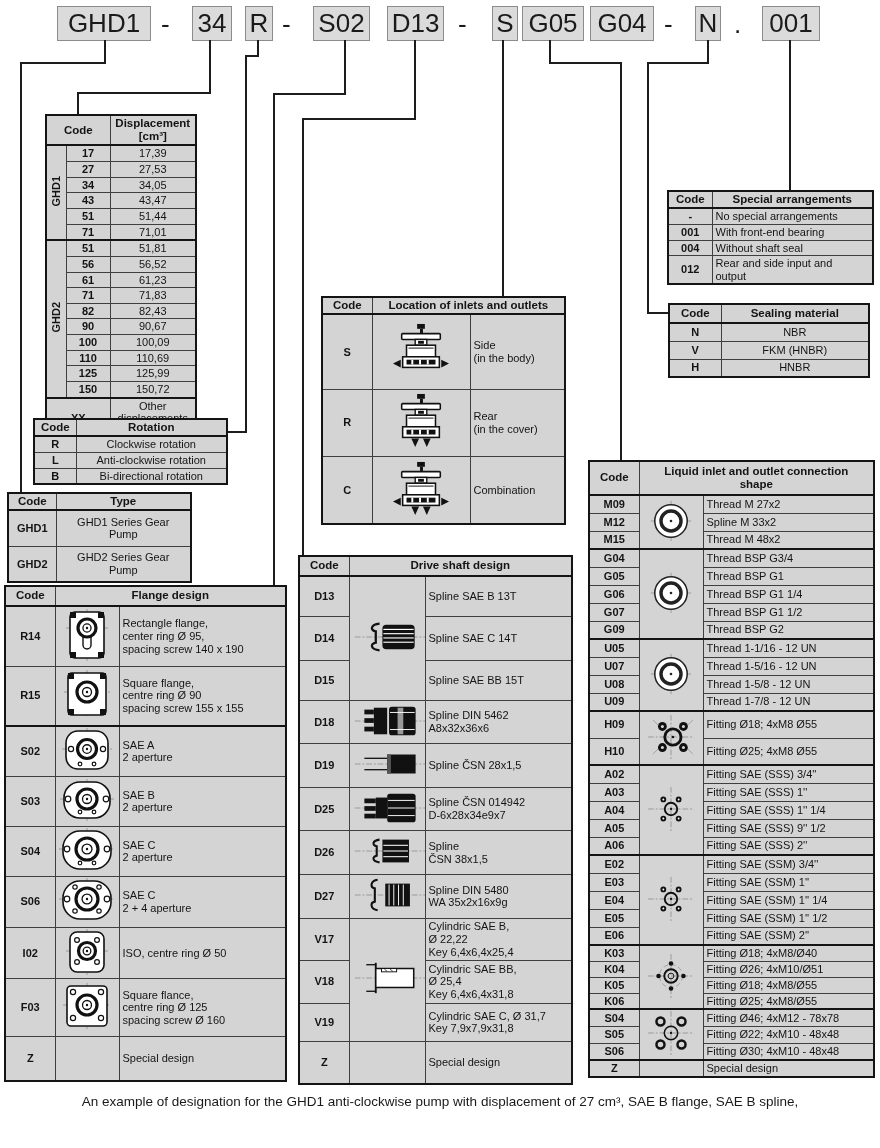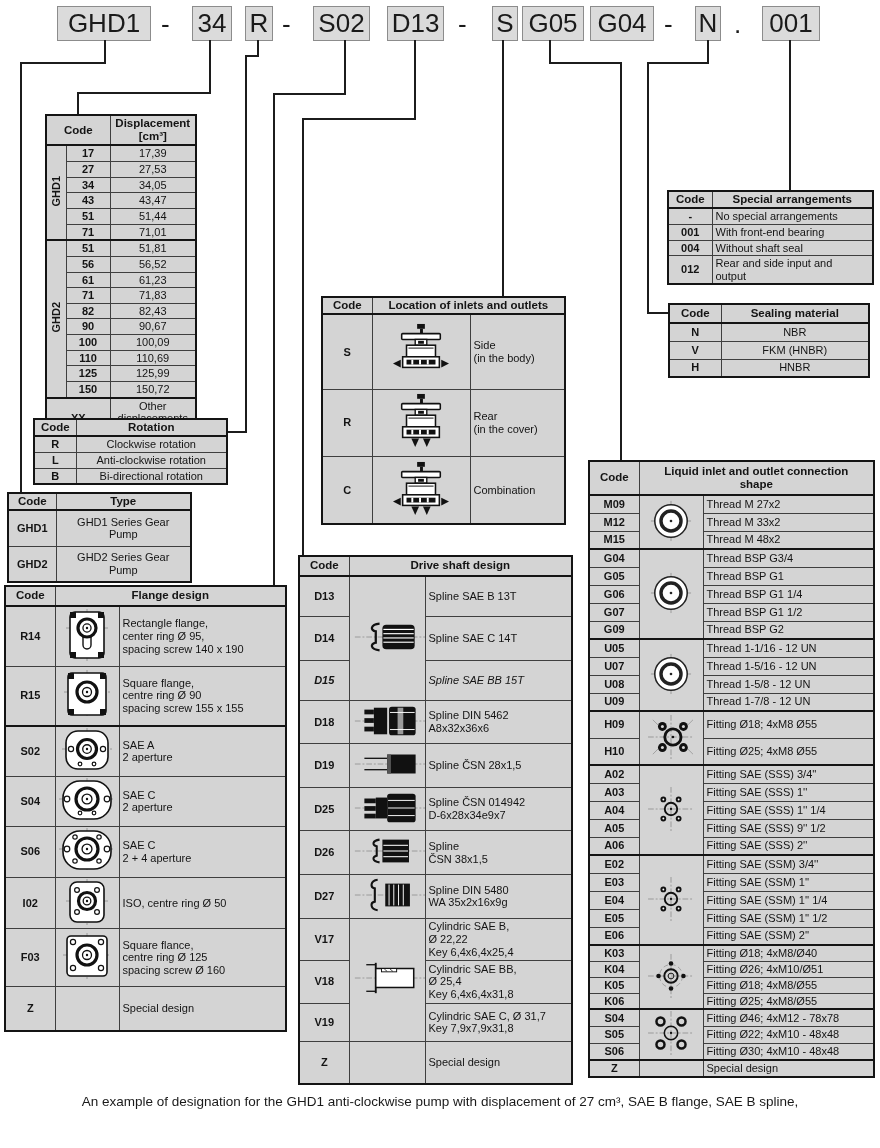--- a/index.html
+++ b/index.html
@@ -282,20 +282,37 @@
               <circle cx="18" cy="36" r="1.8" fill="#fff" stroke="#111" stroke-width="1.2"></circle>
               <circle cx="32" cy="36" r="1.8" fill="#fff" stroke="#111" stroke-width="1.2"></circle>
               <circle cx="25" cy="21" r="9.5" fill="none" stroke="#111" stroke-width="3.2"></circle>
               <circle cx="25" cy="21" r="4.275" fill="none" stroke="#111" stroke-width="1.3"></circle>
               <circle cx="25" cy="21" r="1.2" fill="#111"></circle>
             </svg></td>
           <td class="text-cell">SAE A
 2 aperture</td>
         </tr>
         <tr style="height: 50px;">
+          <td class="code-cell">S03</td>
+          <td class="icon-cell" rowspan="1"><svg viewBox="0 0 54 42" width="54" height="42">
+              <line x1="27" y1="0" x2="27" y2="42" stroke="#8a8a8a" stroke-width="0.8" stroke-dasharray="6 2 2 2"></line>
+              <line x1="0" y1="20" x2="54" y2="20" stroke="#8a8a8a" stroke-width="0.8" stroke-dasharray="6 2 2 2"></line>
+              <rect x="4" y="3" width="46" height="36" rx="16" fill="#fff" stroke="#111" stroke-width="1.6"></rect>
+              <circle cx="8" cy="20" r="2.8" fill="#fff" stroke="#111" stroke-width="1.2"></circle>
+              <circle cx="46" cy="20" r="2.8" fill="#fff" stroke="#111" stroke-width="1.2"></circle>
+              <circle cx="20" cy="33" r="1.8" fill="#fff" stroke="#111" stroke-width="1.2"></circle>
+              <circle cx="34" cy="33" r="1.8" fill="#fff" stroke="#111" stroke-width="1.2"></circle>
+              <circle cx="27" cy="20" r="10" fill="none" stroke="#111" stroke-width="3.2"></circle>
+              <circle cx="27" cy="20" r="4.5" fill="none" stroke="#111" stroke-width="1.3"></circle>
+              <circle cx="27" cy="20" r="1.2" fill="#111"></circle>
+            </svg></td>
+          <td class="text-cell">SAE B
+2 aperture</td>
+        </tr>
+        <tr style="height: 50px;">
           <td class="code-cell">S04</td>
           <td class="icon-cell" rowspan="1"><svg viewBox="0 0 56 44" width="56" height="44">
               <line x1="28" y1="0" x2="28" y2="44" stroke="#8a8a8a" stroke-width="0.8" stroke-dasharray="6 2 2 2"></line>
               <line x1="0" y1="21" x2="56" y2="21" stroke="#8a8a8a" stroke-width="0.8" stroke-dasharray="6 2 2 2"></line>
               <rect x="4" y="3" width="48" height="38" rx="17" fill="#fff" stroke="#111" stroke-width="1.6"></rect>
               <circle cx="8" cy="21" r="2.8" fill="#fff" stroke="#111" stroke-width="1.2"></circle>
               <circle cx="48" cy="21" r="2.8" fill="#fff" stroke="#111" stroke-width="1.2"></circle>
               <circle cx="21" cy="35" r="1.8" fill="#fff" stroke="#111" stroke-width="1.2"></circle>
               <circle cx="35" cy="35" r="1.8" fill="#fff" stroke="#111" stroke-width="1.2"></circle>
               <circle cx="28" cy="21" r="11" fill="none" stroke="#111" stroke-width="3.2"></circle>
@@ -389,21 +406,21 @@
               <line x1="32" y1="16.5" x2="64" y2="16.5" stroke="#fff" stroke-width="1.2"></line>
               <line x1="32" y1="21" x2="64" y2="21" stroke="#fff" stroke-width="1.2"></line>
               <line x1="32" y1="25.5" x2="64" y2="25.5" stroke="#fff" stroke-width="1.2"></line>
             </svg></td>
           <td class="text-cell">Spline SAE B 13T</td>
         </tr>
         <tr style="height: 44px;">
           <td class="code-cell">D14</td>
           <td class="text-cell">Spline SAE C 14T</td>
         </tr>
-        <tr style="height: 40px; font-style: italic;">
+        <tr style="height: 40px;">
           <td class="code-cell">D15</td>
           <td class="text-cell">Spline SAE BB 15T</td>
         </tr>
         <tr style="height: 41px;">
           <td class="code-cell">D18</td>
           <td class="icon-cell" rowspan="1"><svg viewBox="0 0 78 40" width="74" height="38">
               <line x1="2" y1="20" x2="76" y2="20" stroke="#8a8a8a" stroke-width="0.8" stroke-dasharray="6 2 2 2"></line>
               <rect x="12" y="8" width="10" height="5" fill="#111"></rect>
               <rect x="12" y="17" width="10" height="5" fill="#111"></rect>
               <rect x="12" y="26" width="10" height="5" fill="#111"></rect>
@@ -664,21 +681,21 @@
               <line x1="22" y1="1" x2="22" y2="43" stroke="#8a8a8a" stroke-width="0.8" stroke-dasharray="6 2 2 2"></line>
               <line x1="1" y1="22" x2="43" y2="22" stroke="#8a8a8a" stroke-width="0.8" stroke-dasharray="6 2 2 2"></line>
               <circle cx="22" cy="22" r="17" fill="#fff" stroke="#222" stroke-width="1.6"></circle>
               <circle cx="22" cy="22" r="10.5" fill="none" stroke="#222" stroke-width="3.6"></circle>
               <circle cx="22" cy="22" r="1.4" fill="#222"></circle>
             </svg></td>
           <td class="text-cell">Thread M 27x2</td>
         </tr>
         <tr style="height: 18px;">
           <td class="code-cell">M12</td>
-          <td class="text-cell">Thread M 33x2</td>
+          <td class="text-cell">Spline M 33x2</td>
         </tr>
         <tr style="height: 18px;">
           <td class="code-cell">M15</td>
           <td class="text-cell">Thread M 48x2</td>
         </tr>
         <tr class="group-start" style="height: 18px;">
           <td class="code-cell">G04</td>
           <td class="icon-cell" rowspan="5"><svg viewBox="0 0 44 44" width="42" height="42">
               <line x1="22" y1="1" x2="22" y2="43" stroke="#8a8a8a" stroke-width="0.8" stroke-dasharray="6 2 2 2"></line>
               <line x1="1" y1="22" x2="43" y2="22" stroke="#8a8a8a" stroke-width="0.8" stroke-dasharray="6 2 2 2"></line>

